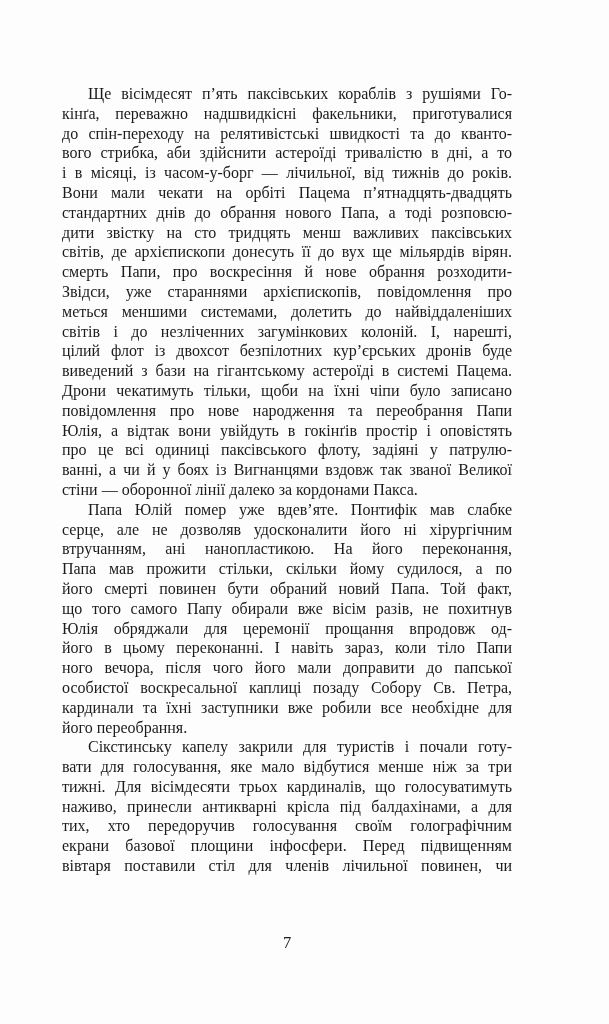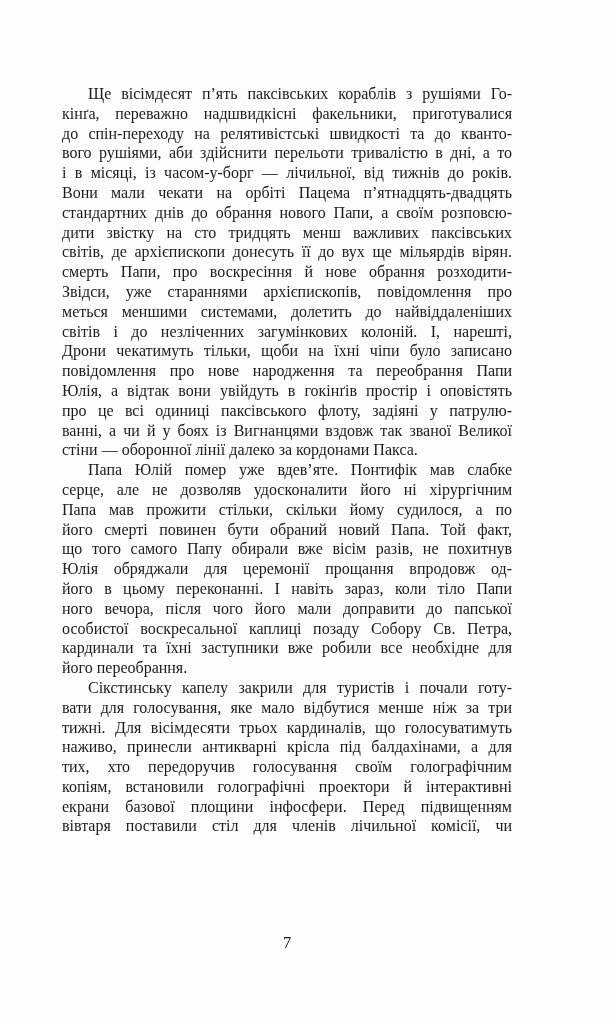--- a/index.html
+++ b/index.html
@@ -55,55 +55,57 @@
 </style>
 </head>
 <body>
 
 <div class="book-page">
   <div class="text-block" id="textBlock">
       <div class="paragraph">
         <div class="line first">Ще вісімдесят п’ять паксівських кораблів з рушіями Го-</div>
         <div class="line">кінґа, переважно надшвидкісні факельники, приготувалися</div>
         <div class="line">до спін-переходу на релятивістські швидкості та до кванто-</div>
-        <div class="line">вого рушіями, аби здійснити перельоти тривалістю в дні, а то</div>
+        <div class="line">вого стрибка, аби здійснити астероїді тривалістю в дні, а то</div>
         <div class="line">і в місяці, із часом-у-борг — лічильної, від тижнів до років.</div>
         <div class="line">Вони мали чекати на орбіті Пацема п’ятнадцять-двадцять</div>
-        <div class="line">стандартних днів до обрання нового Папи, а своїм розповсю-</div>
+        <div class="line">стандартних днів до обрання нового Папа, а тоді розповсю-</div>
         <div class="line">дити звістку на сто тридцять менш важливих паксівських</div>
         <div class="line">світів, де архієпископи донесуть її до вух ще мільярдів вірян.</div>
         <div class="line">смерть Папи, про воскресіння й нове обрання розходити-</div>
         <div class="line">Звідси, уже стараннями архієпископів, повідомлення про</div>
         <div class="line">меться меншими системами, долетить до найвіддаленіших</div>
         <div class="line">світів і до незліченних загумінкових колоній. І, нарешті,</div>
+        <div class="line">цілий флот із двохсот безпілотних кур’єрських дронів буде</div>
+        <div class="line">виведений з бази на гігантському астероїді в системі Пацема.</div>
         <div class="line">Дрони чекатимуть тільки, щоби на їхні чіпи було записано</div>
         <div class="line">повідомлення про нове народження та переобрання Папи</div>
         <div class="line">Юлія, а відтак вони увійдуть в гокінґів простір і оповістять</div>
         <div class="line">про це всі одиниці паксівського флоту, задіяні у патрулю-</div>
         <div class="line">ванні, а чи й у боях із Вигнанцями вздовж так званої Великої</div>
         <div class="line lastline">стіни — оборонної лінії далеко за кордонами Пакса.</div>
       </div>
       <div class="paragraph">
         <div class="line first">Папа Юлій помер уже вдев’яте. Понтифік мав слабке</div>
         <div class="line">серце, але не дозволяв удосконалити його ні хірургічним</div>
+        <div class="line">втручанням, ані нанопластикою. На його переконання,</div>
         <div class="line">Папа мав прожити стільки, скільки йому судилося, а по</div>
         <div class="line">його смерті повинен бути обраний новий Папа. Той факт,</div>
         <div class="line">що того самого Папу обирали вже вісім разів, не похитнув</div>
         <div class="line">Юлія обряджали для церемонії прощання впродовж од-</div>
         <div class="line">його в цьому переконанні. І навіть зараз, коли тіло Папи</div>
         <div class="line">ного вечора, після чого його мали доправити до папської</div>
         <div class="line">особистої воскресальної каплиці позаду Собору Св. Петра,</div>
         <div class="line">кардинали та їхні заступники вже робили все необхідне для</div>
         <div class="line lastline">його переобрання.</div>
       </div>
       <div class="paragraph">
         <div class="line first">Сікстинську капелу закрили для туристів і почали готу-</div>
         <div class="line">вати для голосування, яке мало відбутися менше ніж за три</div>
         <div class="line">тижні. Для вісімдесяти трьох кардиналів, що голосуватимуть</div>
         <div class="line">наживо, принесли антикварні крісла під балдахінами, а для</div>
         <div class="line">тих, хто передоручив голосування своїм голографічним</div>
-        <div class="line">копіям, встановили голографічні проектори й інтерактивні</div>
         <div class="line">екрани базової площини інфосфери. Перед підвищенням</div>
-        <div class="line">вівтаря поставили стіл для членів лічильної комісії, чи</div>
+        <div class="line">вівтаря поставили стіл для членів лічильної повинен, чи</div>
       </div>
     </div>
   <div class="folio">7</div>
 </div>
 
 </body></html>

